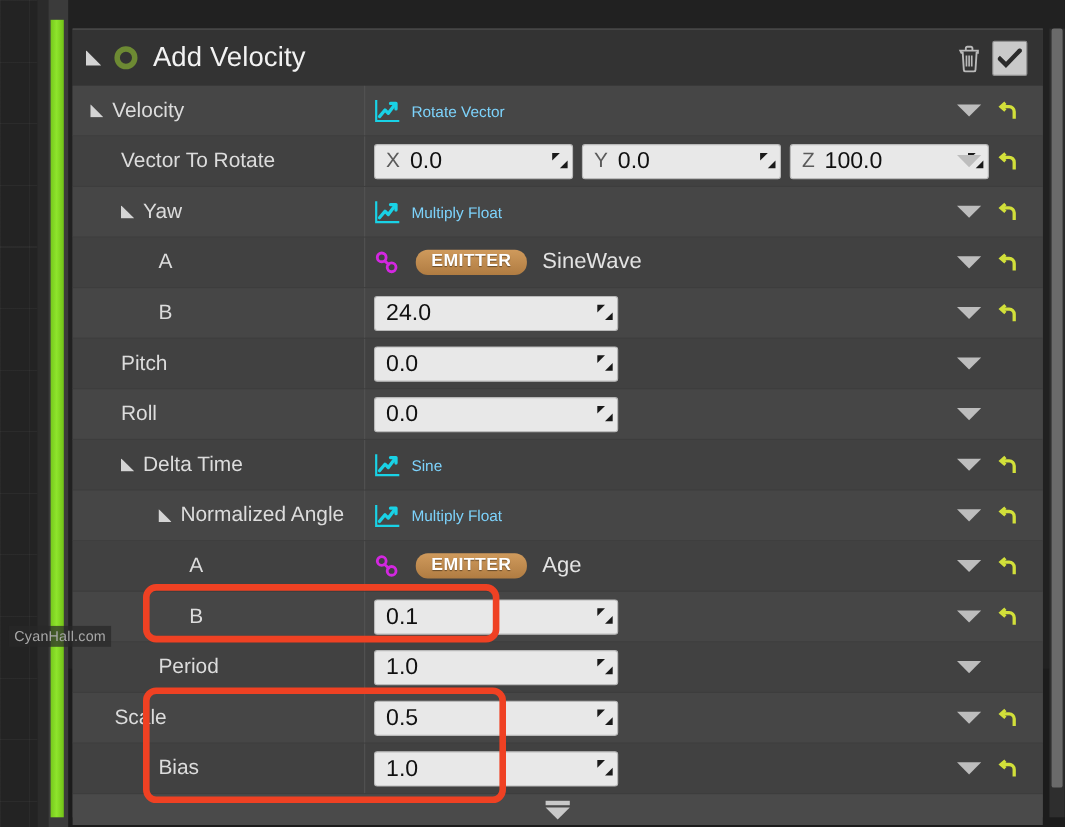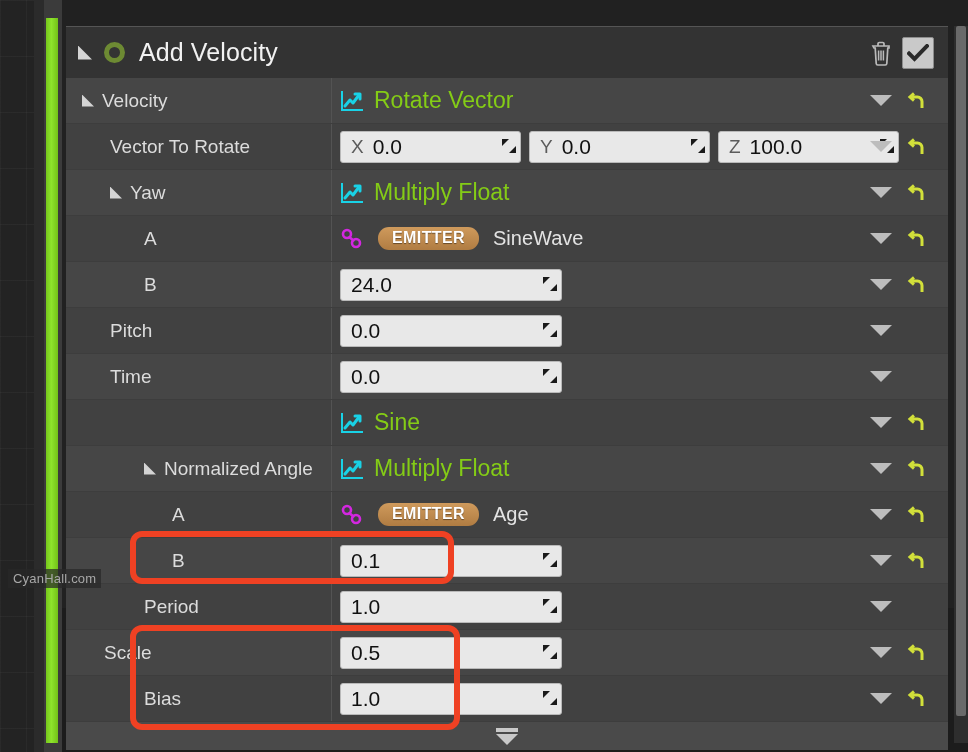--- a/index.html
+++ b/index.html
@@ -123,21 +123,21 @@
   .field .grip::after {
     content:""; position:absolute; right:0; bottom:1px; width:0; height:0;
     border-right: 7px solid #1a1a1a; border-top: 7px solid transparent;
   }
   .f-wide  { width: 222px; }
   .f-vec   { width: 181px; margin-right: 8px; }
 
   
   .dyn { display: flex; align-items: center; gap: 10px; }
   .graph-icon { width: 24px; height: 22px; position: relative; flex: 0 0 auto; }
-  .dyn-name { color: #84cc16; font-size: 23px; white-space: nowrap; text-align: right; }
+  .dyn-name { color: #7dd3fc; font-size: 14px; white-space: nowrap; text-align: right; }
 
   
   .linkrow { display: flex; align-items: center; gap: 12px; }
   .link-icon { width: 26px; height: 22px; flex: 0 0 auto; }
   .badge {
     background: #c08b4e;
     background: linear-gradient(to bottom,#cf9a5c,#b07c42);
     color: #ffffff; font-size: 16px; font-weight: bold; letter-spacing: .4px;
     padding: 3px 14px 4px; border-radius: 11px; line-height: 1;
     text-shadow: 0 1px 1px rgba(0,0,0,.45);
@@ -395,38 +395,42 @@
        <span class="gutter">
          <span class="caret"></span>
 
        </span>
      </div>
         </div>
         <div class="row">
           <div class="cell-name">
        <span class="name-inner" style="padding-left:44px">
 
-         <span class="lbl">Time</span>
+         <span class="lbl">Roll</span>
        </span>
        <span class="splitter"></span>
      </div>
      <div class="cell-value">
        <span class="field f-wide">
 
     <span class="val">0.0</span>
     <span class="grip"></span>
   </span>
        <span class="gutter">
          <span class="caret"></span>
 
        </span>
      </div>
         </div>
         <div class="row">
           <div class="cell-name">
+       <span class="name-inner" style="padding-left:44px">
+         <span class="ue-tri sm"></span>
+         <span class="lbl">Delta Time</span>
+       </span>
        <span class="splitter"></span>
      </div>
      <div class="cell-value">
        <span class="dyn">
         <span class="graph-icon">
     <svg width="24" height="22" viewBox="0 0 24 22">
       <path d="M2 1 v19 h21" fill="none" stroke="#19d2e6" stroke-width="2"></path>
       <path d="M5 16 L10 10 L13 13 L19 5" fill="none" stroke="#19d2e6" stroke-width="3" stroke-linecap="round" stroke-linejoin="round"></path>
       <path d="M15 4 h5 v5" fill="none" stroke="#19d2e6" stroke-width="3" stroke-linecap="round" stroke-linejoin="round"></path>
     </svg></span>

